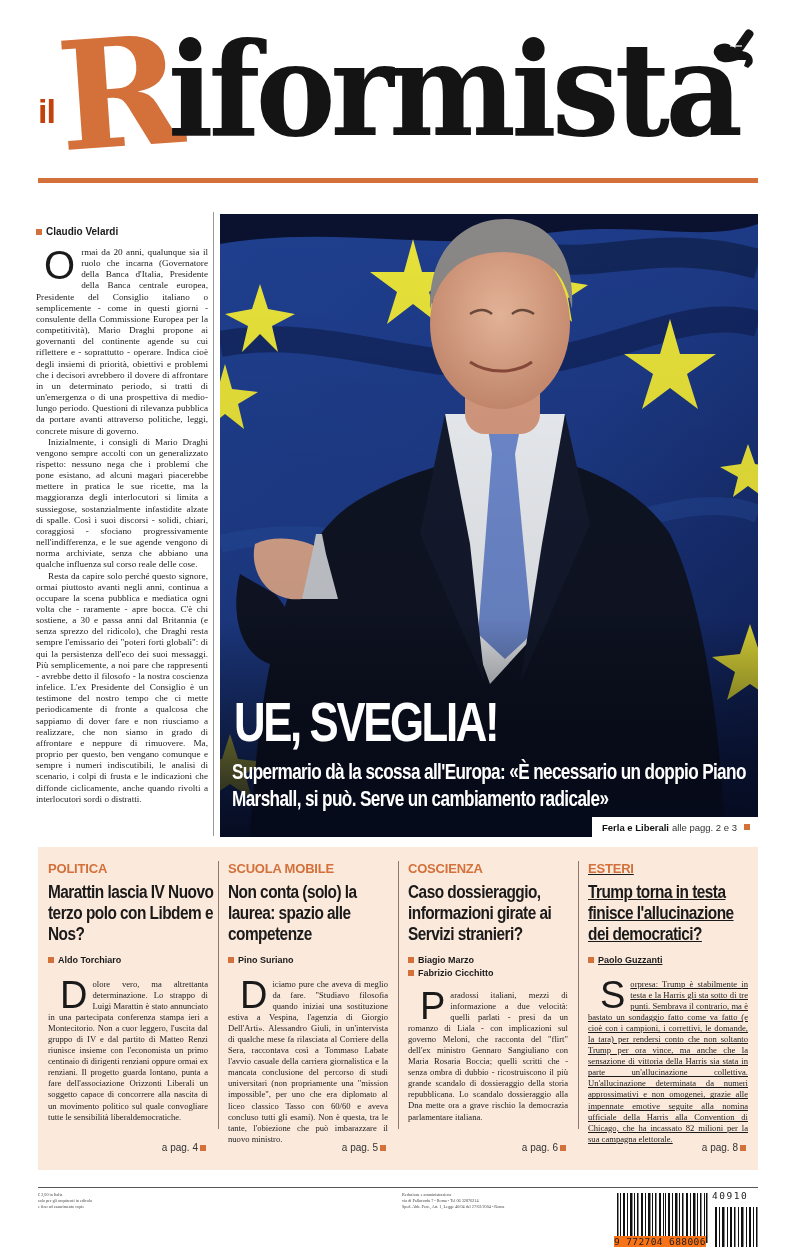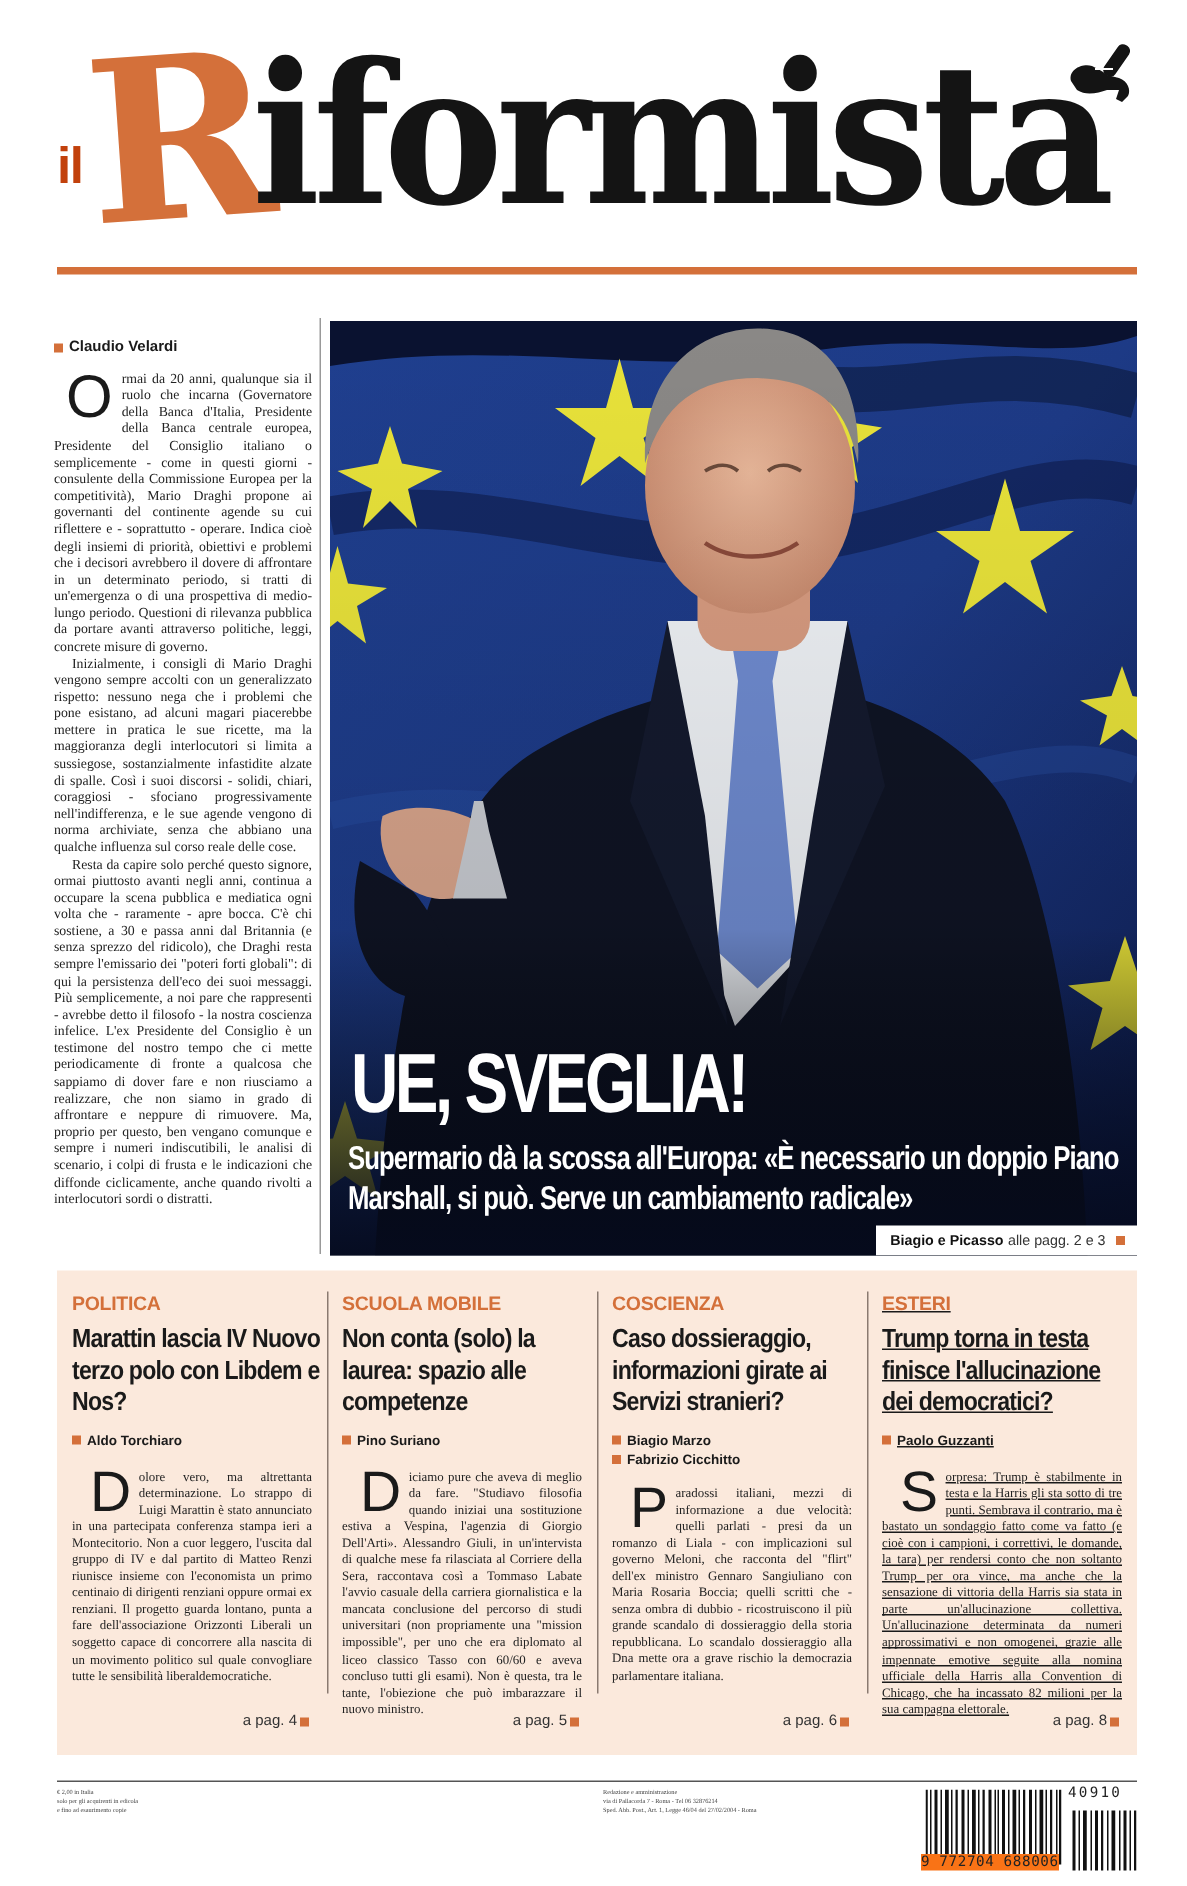--- a/index.html
+++ b/index.html
@@ -142,21 +142,21 @@
 
     <path d="M35 330 C30 350 40 380 70 385 C95 388 108 372 110 358 L100 335 C85 325 55 320 35 330 Z" fill="#d9a58c"></path>
     <path d="M92 340 L96 320 L102 320 L106 340 L118 385 L82 385 Z" fill="#c9ccd2"></path>
     <path d="M20 360 C10 400 20 440 50 450 L80 420 C70 400 60 385 55 380 Z" fill="#0f1424"></path>
     <rect width="538" height="623" fill="url(#shade)"></rect>
   </svg>
 
   <h1 class="hero-headline">UE, SVEGLIA!</h1>
   <p class="hero-sub">Supermario dà la scossa all'Europa: «È necessario un doppio Piano Marshall, si può. Serve un cambiamento radicale»</p>
   <div class="hero-credit">
-    <b>Biagio e Picasso</b>
+    <b>Ferla e Liberali</b>
       <span> alle pagg. 2 e 3</span>
     <span class="sq"></span>
   </div>
 </section>
 
 <section class="band">
 
   <article class="story" style="left:0;">
     <div class="kicker">POLITICA</div>
     <h3 class="title">Marattin lascia IV Nuovo terzo polo con Libdem e Nos?</h3>

